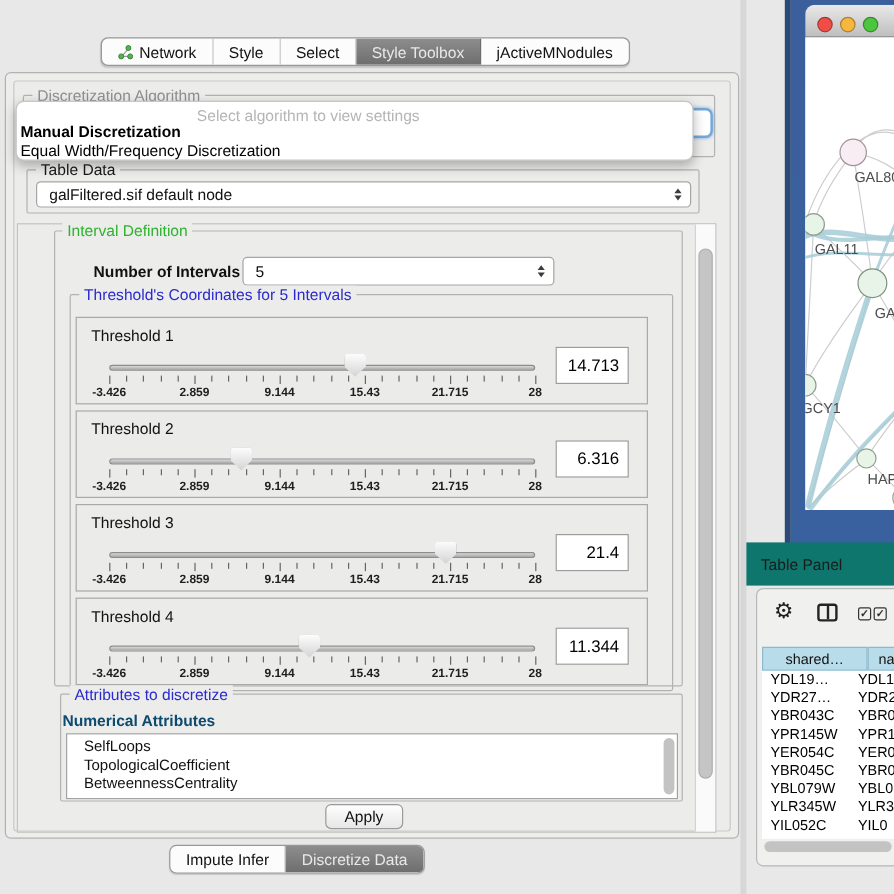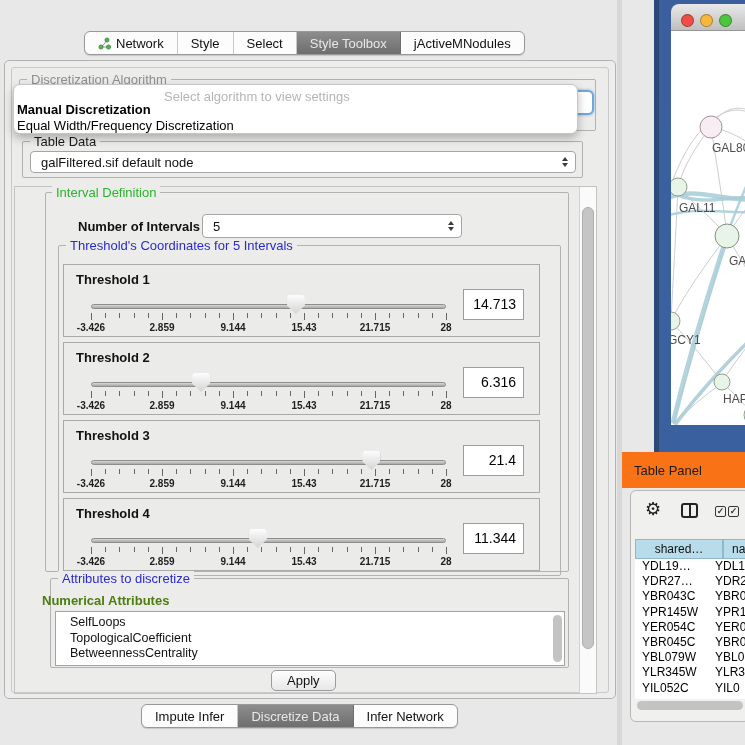--- a/index.html
+++ b/index.html
@@ -38,21 +38,21 @@
 
   .combo-behind { position:absolute; left:28px; top:90px; width:566px; height:25px; background:#fff; border:2px solid #72a7d9; border-radius:6px; box-shadow:0 0 3px #72a7d9; z-index:5; }
 
   
   .scroll-border { position:absolute; left:14px; top:186px; width:583px; height:508px; border:1px solid #c3c3c3; }
   .vscroll { position:absolute; left:579px; top:187px; width:17px; height:506px; background:#fafafa; border-left:1px solid #d2d2d2; }
   .vthumb { position:absolute; left:2px; top:20px; width:12px; height:442px; background:#c5c5c5; border:1px solid #aeaeae; border-radius:7px; }
 
   
   .tpanel { position:absolute; left:63px; width:477px; height:73px; background:#ebebea; border:1px solid #a9a9a9; }
-  .tlabel { position:absolute; left:12px; top:7px; font-size:13px; font-weight:bold; color:#111; }
+  .tlabel { position:absolute; left:12px; top:7px; font-size:13px; font-weight:normal; color:#111; }
   .track { position:absolute; left:27px; top:39px; width:355px; height:5px; border:1px solid #8d8d8d; border-radius:3px; background:linear-gradient(#d8d8d8,#a8a8a8); }
   .handle { position:absolute; top:30px; width:18px; height:19px; background:linear-gradient(#fdfdfd,#d4d4d4); clip-path:polygon(10% 0,90% 0,100% 15%,100% 55%,50% 100%,0 55%,0 15%); filter:drop-shadow(0 0 1px #7f7f7f); }
   .tick { position:absolute; width:1px; background:#666; top:0; }
   .ticks { position:absolute; left:27px; top:48px; width:356px; height:9px; }
   .ticklabel { position:absolute; transform:translateX(-50%); top:9px; font-size:10px; font-weight:bold; color:#1e1e1e; white-space:nowrap; }
   .valbox { position:absolute; left:399px; top:24px; width:61px; height:31px; background:#fff; border:1px solid #9c9c9c; font-size:14px; color:#000; text-align:right; line-height:29px; padding-right:7px; }
 
   
   .attr-list { position:absolute; left:55px; top:611px; width:510px; height:55px; background:#fff; border:1px solid #a3a3a3; overflow:hidden; }
   .attr-item { font-size:12.5px; color:#111; padding-left:14px; line-height:15.5px; }
@@ -61,21 +61,21 @@
   .btn { position:absolute; background:linear-gradient(#fefefe,#e7e7e7); border:1px solid #9b9b9b; border-radius:5px; font-size:13px; color:#111; padding:2px 15px; }
 
   
   .gap-col { position:absolute; left:617px; top:0; width:5px; height:745px; background:#d7d7d7; }
   .net-window { position:absolute; left:622px; top:0; width:102px; height:455px; background:linear-gradient(180deg,#3b5f9c,#3a619f); border-left:5px solid #2b4a78;margin-left:32px; }
   .mac-bar { position:absolute; left:12px; top:4px; width:111px; height:27px; background:linear-gradient(#e9e9e9,#bfbfbf); border-bottom:1px solid #969696; border-top-left-radius:8px; }
   .light { position:absolute; top:10px; width:13px; height:13px; border-radius:50%; border:1px solid rgba(0,0,0,.3); }
   .canvas { position:absolute; left:12px; top:31px; width:111px; height:394px; background:#fff; overflow:hidden; }
 
   
-  .tp-bar { position:absolute; left:622px; top:452px; width:123px; height:36px; background:#f97316; }
+  .tp-bar { position:absolute; left:622px; top:452px; width:123px; height:36px; background:#0f766e; }
   .tp-title { position:absolute; left:12px; top:11px; font-size:13px; color:#1b1b1b; }
   .tp-box { position:absolute; left:630px; top:490px; width:120px; height:232px; background:#f0f0ef; border:1px solid #b7b7b7; border-radius:6px; }
   .gear { position:absolute; left:14px; top:9px; font-size:18px; color:#1f1f1f; line-height:18px; }
   .splitcol { position:absolute; left:50px; top:12px; width:17px; height:15px; border:2px solid #242424; border-radius:3px; }
   .splitcol:before { content:""; position:absolute; left:5.5px; top:0; width:2px; height:11px; background:#242424; }
   .cbx { position:absolute; top:15px; width:11px; height:11px; border:1.5px solid #333; border-radius:2px; display:flex; align-items:center; justify-content:center; font-size:9px; font-weight:bold; color:#333; line-height:9px; }
   .thead { position:absolute; left:4px; top:48px; display:flex; height:20px; }
   .hcell { background:#b9dcea; border:1px solid #8fb9cb; font-size:12px; color:#111; display:flex; align-items:center; justify-content:center; overflow:hidden; white-space:nowrap; }
   .tbody { position:absolute; left:4px; top:68px; width:114px; height:140px; background:#fff; overflow:hidden; }
   .trow { display:flex; height:15.2px; font-size:12px; color:#000; }
@@ -320,41 +320,38 @@
           <div class="ticklabel" style="left: 284px;">21.715</div>
           <div class="ticklabel" style="left: 355px;">28</div>
         </div>
         <div class="handle" style="left: 184.848px;"></div>
         <div class="valbox">11.344</div>
       </div>
     </div>
 
   <div class="group" style="left:50px; top:578px; width:519px; height:90px;"></div>
   <div class="gtitle" style="left:58px; top:571px; color:#2a2ad0;">Attributes to discretize</div>
-  <div class="abs" style="left:42px; top:593px; font-size:13px; font-weight:bold; color:#4d7c0f;">Numerical Attributes</div>
+  <div class="abs" style="left:52px; top:593px; font-size:13px; font-weight:bold; color:#0c4a6e;">Numerical Attributes</div>
   <div class="attr-list">
     <div id="attr-items" style="padding-top:3px;">
         <div class="attr-item">SelfLoops</div>
         <div class="attr-item">TopologicalCoefficient</div>
         <div class="attr-item">BetweennessCentrality</div>
       </div>
     <div class="attr-scroll"></div>
   </div>
 
   <button class="btn" style="left:271px; top:670px;">Apply</button>
 
   <div id="bottom-tab-bar" class="seg" style="left:141px; top:704px;">
       <div class="tab">
         <span>Impute Infer</span>
       </div>
       <div class="tab sel">
         <span>Discretize Data</span>
-      </div>
-      <div class="tab">
-        <span>Infer Network</span>
       </div>
     </div>
 
   <div class="gap-col"></div>
 
   <div class="net-window">
     <div class="mac-bar">
       <span class="light" id="light-red" style="left: 10px; background: rgb(239, 78, 71);"></span>
       <span class="light" id="light-yellow" style="left: 29px; background: rgb(246, 183, 63);"></span>
       <span class="light" id="light-green" style="left: 48px; background: rgb(77, 198, 63);"></span>

